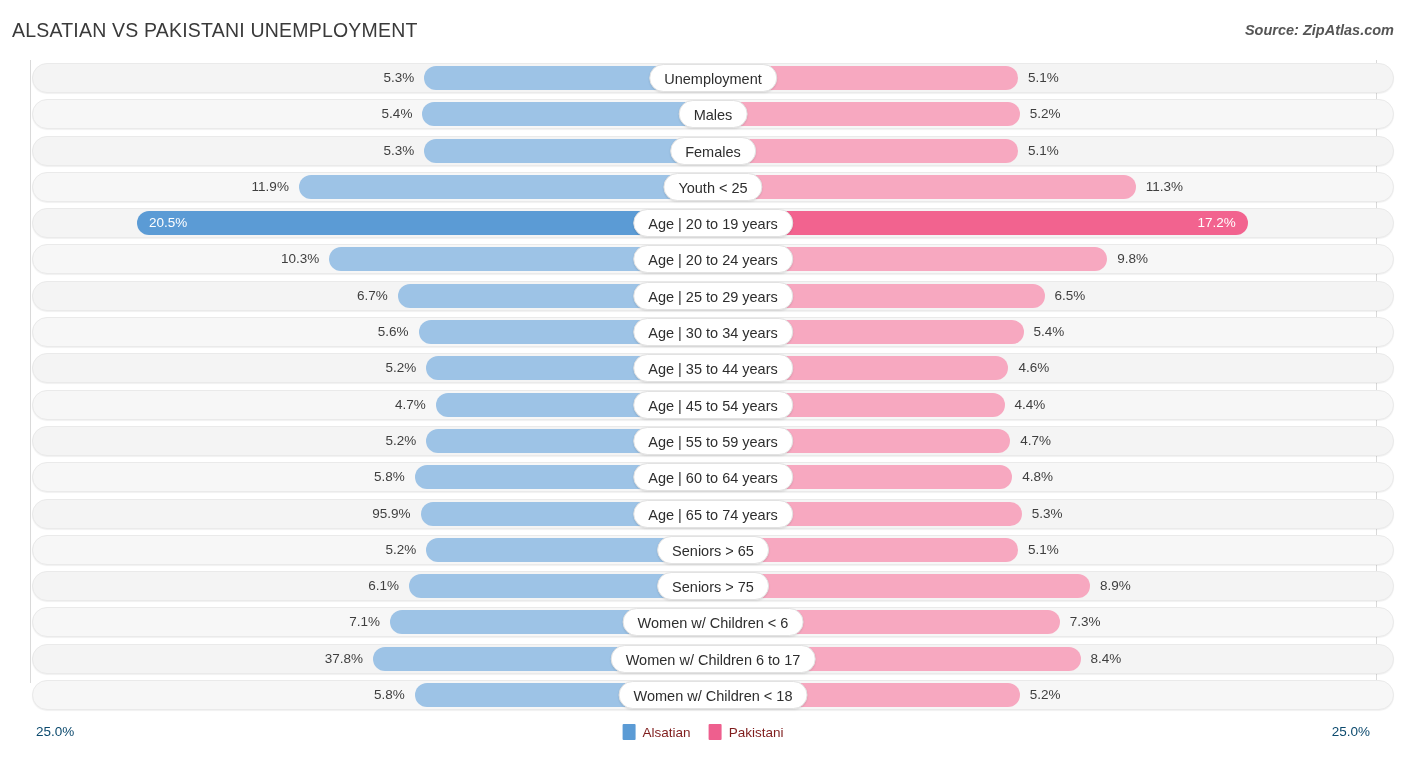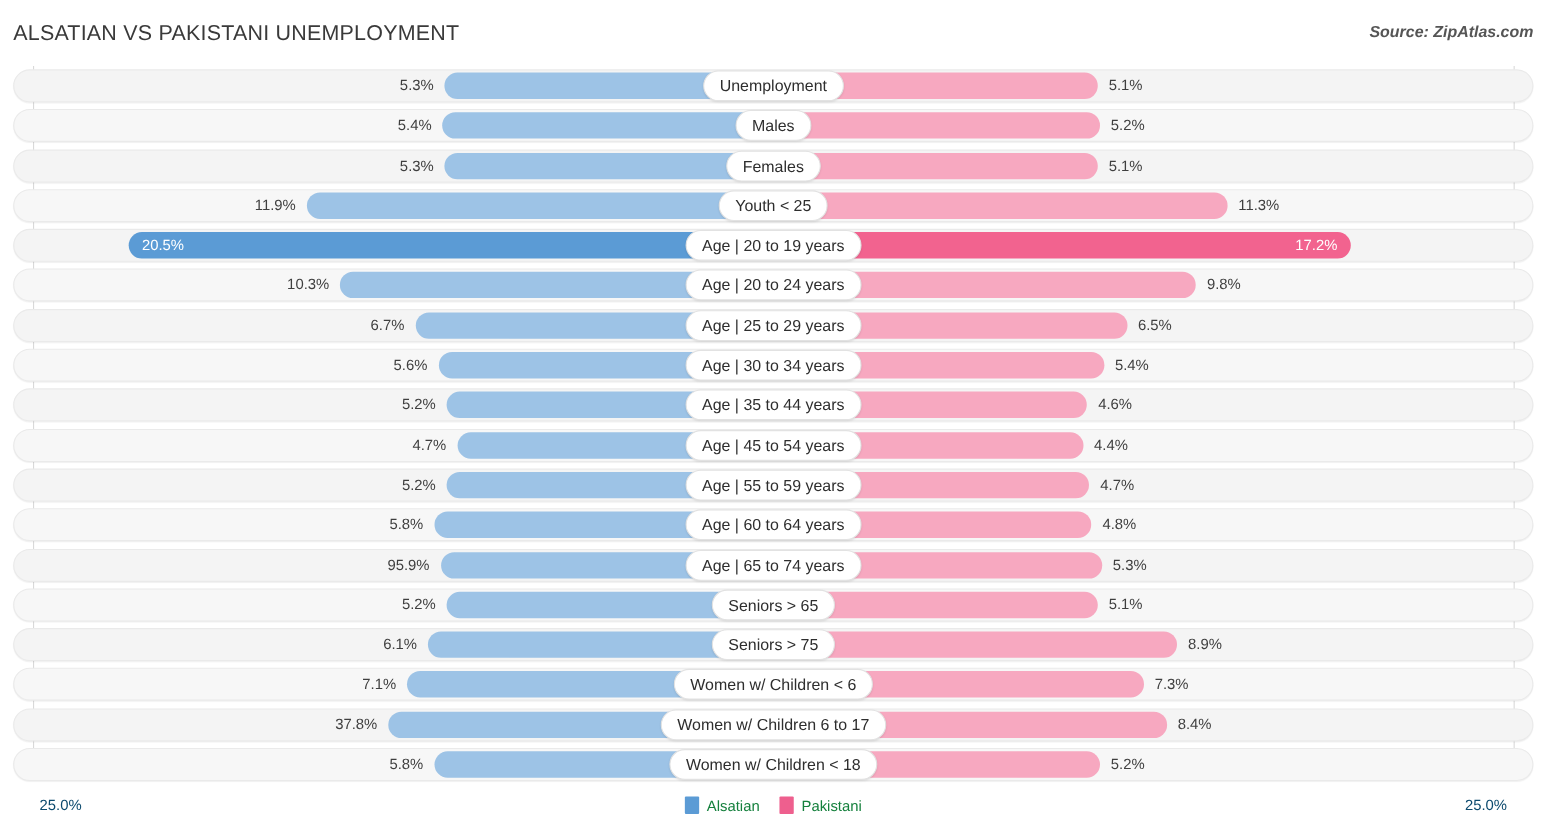--- a/index.html
+++ b/index.html
@@ -29,21 +29,21 @@
     width: 1406px; height: 659px;
   }
   .gridline {
     position: absolute; top: 0; bottom: 36px;
     width: 1px; background: #d9d9d9;
   }
   .gridline.left  { left: 30px; }
   .gridline.right { left: 1376px; }
 
   
-  .rows { position: absolute; left: 0; top: 3px; width: 1406px; }
+  .rows { position: absolute; left: 0; top: 3px; width: 1406px; padding-left: 20px; }
   .row {
     position: relative;
     height: 30px;
     margin-bottom: 6.3px;
   }
   .track {
     position: absolute; left: 12px; right: 12px; top: 0; bottom: 0;
     background: #f4f4f4;
     border: 1px solid #eaeaea;
     border-radius: 16px;
@@ -94,21 +94,21 @@
   .axis-max { right: 36px; }
 
   .legend {
     position: absolute; left: 50%; top: 5px;
     transform: translateX(-50%);
     display: flex; align-items: center; gap: 18px;
     white-space: nowrap;
   }
   .legend-item { display: flex; align-items: center; gap: 7px; }
   .swatch { width: 13px; height: 16px; border-radius: 1px; display: inline-block; }
-  .legend-label { font-size: 13.5px; color: #15803d; }
+  .legend-label { font-size: 13.5px; color: #7f1d1d; }
 </style>
 </head>
 <body>
 
 <div id="chart-root">
 
   <div class="chart-title">ALSATIAN VS PAKISTANI UNEMPLOYMENT</div>
   <div class="chart-source">Source: ZipAtlas.com</div>
 
   <div class="plot">

